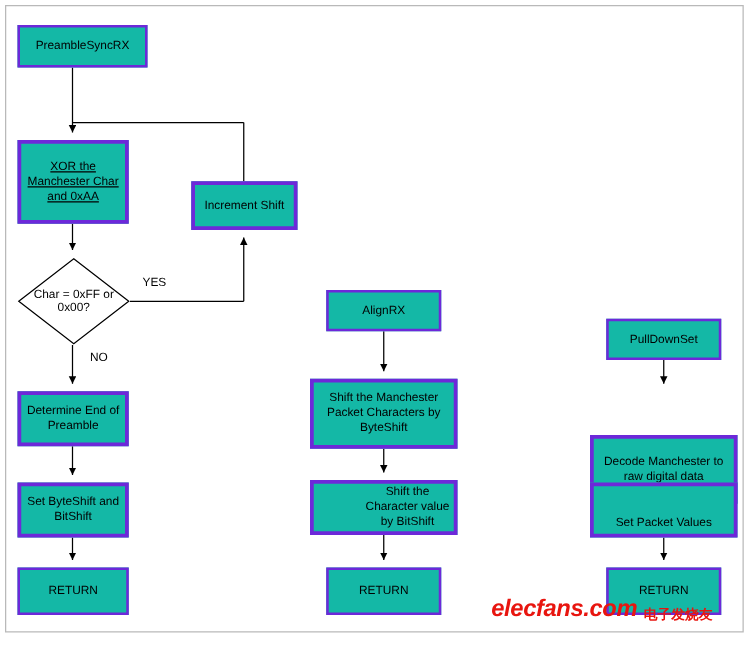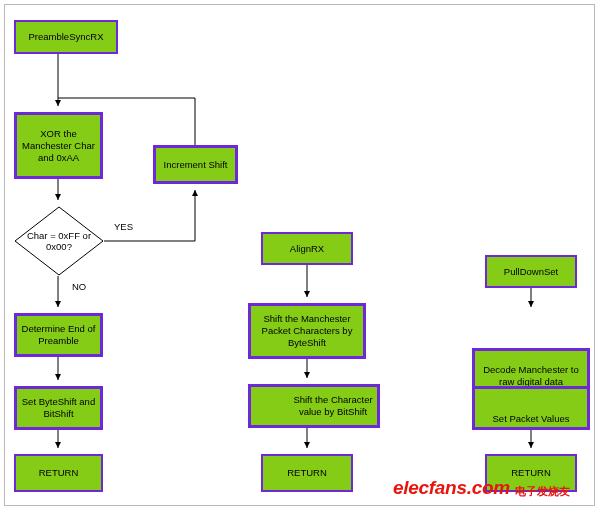--- a/index.html
+++ b/index.html
@@ -21,21 +21,21 @@
     top: 4px;
     width: 591px;
     height: 502px;
     border: 1px solid #b9b9b9;
     box-sizing: border-box;
   }
   .node {
     position: absolute;
     box-sizing: border-box;
     border: 3px solid #6d28d9;
-    background: #84cc16;
+    background: #14b8a6;
     display: flex;
     align-items: center;
     justify-content: center;
     text-align: center;
     font-size: 9.5px;
     line-height: 12px;
     color: #000000;
     padding: 2px 3px;
   }
   .node.bold {
@@ -137,21 +137,21 @@
       <line x1="531" y1="288" x2="531" y2="307" marker-end="url(#arr)"></line>
       <line x1="531" y1="357" x2="531" y2="380" marker-end="url(#arr)"></line>
       <line x1="531" y1="430" x2="531" y2="448" marker-end="url(#arr)"></line>
     </g>
   </svg>
 
   <div class="node bold" style="left:14px; top:20px; width:104px; height:34px;">
     <span>PreambleSyncRX</span>
   </div>
 
-  <div class="node" style="left:14px; top:112px; width:89px; height:67px;">
+  <div class="node" style="left:14px; top:112px; width:89px; height:67px;text-decoration:underline;">
     <span>XOR the Manchester Char and 0xAA</span>
   </div>
 
   <div class="node" style="left:153px; top:145px; width:85px; height:39px;">
     <span>Increment Shift</span>
   </div>
 
   <div class="decision" style="left:14px; top:206px; width:90px; height:70px;">
     <svg class="diamond" viewBox="0 0 90 70">
       <polygon points="45,1 89,35 45,69 1,35" fill="#ffffff" stroke="#000000" stroke-width="1"></polygon>
@@ -172,21 +172,21 @@
   </div>
 
   <div class="node bold" style="left:261px; top:232px; width:92px; height:33px;">
     <span>AlignRX</span>
   </div>
 
   <div class="node" style="left:248px; top:303px; width:118px; height:56px;">
     <span>Shift the Manchester Packet Characters by ByteShift</span>
   </div>
 
-  <div class="node" style="left:248px; top:384px; width:132px; height:44px;padding-left:41px;">
+  <div class="node" style="left:248px; top:384px; width:118px; height:44px;padding-left:41px;">
     <span>Shift the Character value by BitShift</span>
   </div>
 
   <div class="node bold" style="left:261px; top:454px; width:92px; height:38px;">
     <span>RETURN</span>
   </div>
 
   <div class="node bold" style="left:485px; top:255px; width:92px; height:33px;">
     <span>PullDownSet</span>
   </div>

